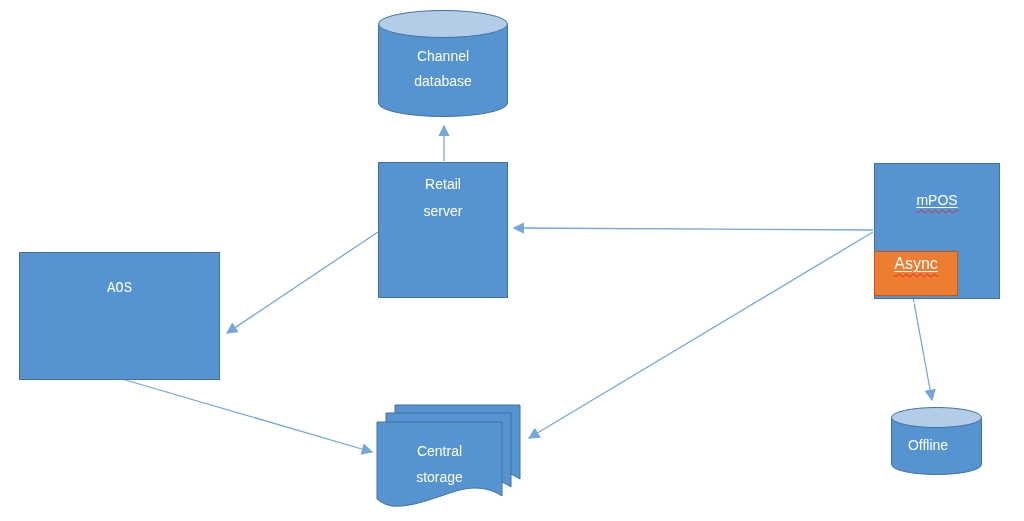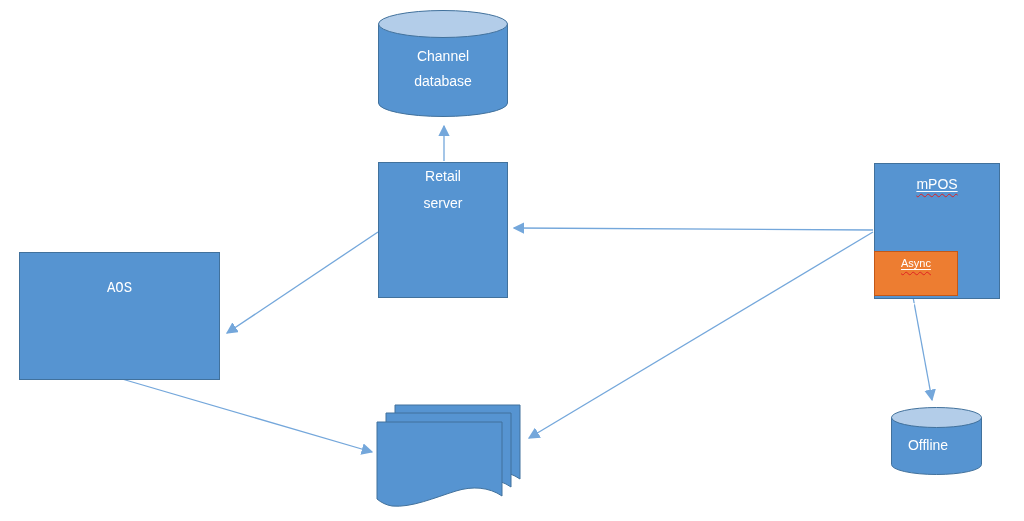--- a/index.html
+++ b/index.html
@@ -23,36 +23,36 @@
     -webkit-user-select: none; user-select: none;
   }
   .shape-svg { position: absolute; left: 0; top: 0; display: block; }
 
   
   #channel-database { left: 378px; top: 10px; width: 130px; height: 107px; }
   #channel-database .label { padding-top: 34px; line-height: 25px; }
 
   
   #retail-server { left: 378px; top: 162px; width: 130px; height: 136px; }
-  #retail-server .label { padding-top: 0; line-height: 27px; }
+  #retail-server .label { padding-top: 8px; line-height: 27px; }
 
   
   #aos { left: 19px; top: 252px; width: 201px; height: 128px; }
   #aos .label { padding-top: 22px; font-family: Liberation Mono, monospace; }
 
   
   #mpos { left: 874px; top: 163px; width: 126px; height: 136px; }
-  #mpos .label { padding-top: 7px; }
+  #mpos .label { padding-top: 23px; }
 
   
   #async-client {
     left: 874px; top: 251px; width: 84px; height: 45px;
     background: #ed7d31; border: 1px solid #c35817; box-sizing: border-box;
   }
-  #async-client .label { font-size: 11px; line-height: 21px; padding-top: 1px; }
+  #async-client .label { font-size: 16px; line-height: 21px; padding-top: 1px; }
 
   
   #offline { left: 891px; top: 407px; width: 74px; height: 68px; }
   #offline .label { padding-top: 26px; line-height: 24px; }
 
   
   #central-storage { left: 374px; top: 403px; width: 150px; height: 112px; }
   #central-storage .label { left: 3px; top: 35px; width: 125px; right: auto; }
 
   .underlined {
@@ -126,13 +126,15 @@
     <g transform="translate(21,2)">
       <path d="M0,0 H125 V74 C112,65 95,64 79,69 C58,75.5 34,86 15,84 C9.5,83.2 4,80.5 0,77 Z" fill="#5694d1" stroke="#41719c" stroke-width="1"></path>
     </g>
     <g transform="translate(12,10)">
       <path d="M0,0 H125 V74 C112,65 95,64 79,69 C58,75.5 34,86 15,84 C9.5,83.2 4,80.5 0,77 Z" fill="#5694d1" stroke="#41719c" stroke-width="1"></path>
     </g>
     <g transform="translate(3,19)">
       <path d="M0,0 H125 V74 C112,65 95,64 79,69 C58,75.5 34,86 15,84 C9.5,83.2 4,80.5 0,77 Z" fill="#5694d1" stroke="#41719c" stroke-width="1"></path>
     </g>
   </svg>
+  <div class="label">Central
+storage</div>
 </div>
 
 </body></html>

